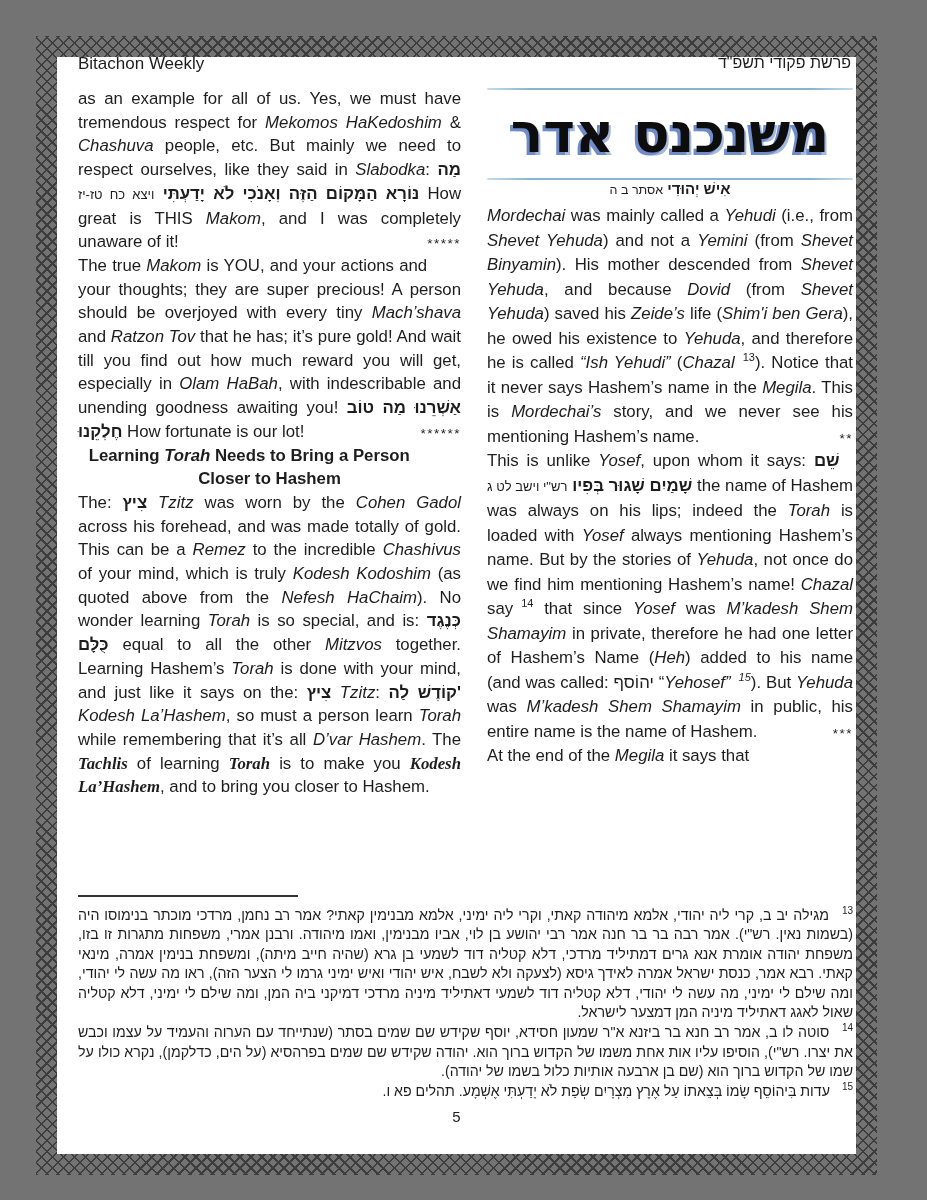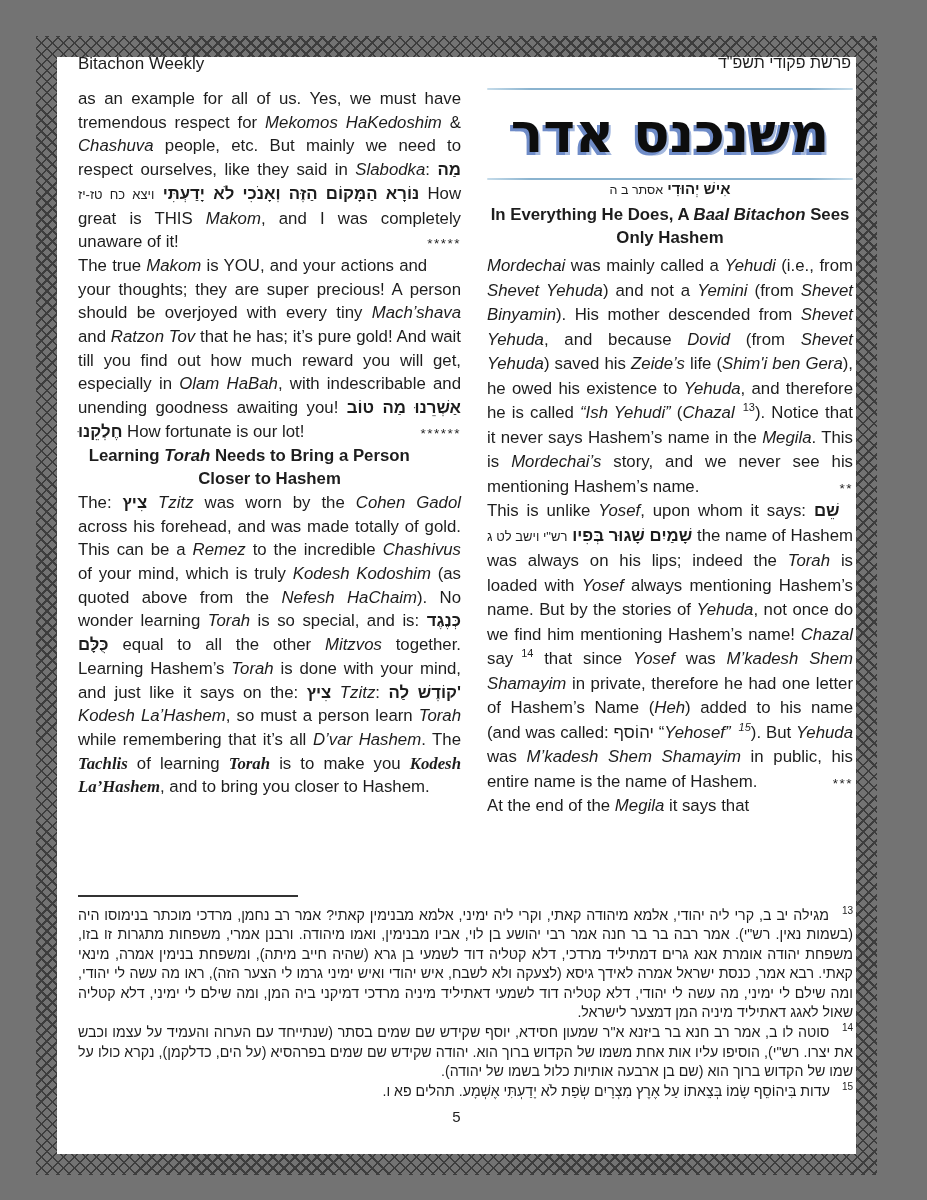--- a/index.html
+++ b/index.html
@@ -74,21 +74,20 @@
     <p><span>The true </span><span class="i">Makom</span><span> is YOU, and your actions and your thoughts; they are super precious! A person should be overjoyed with every tiny </span><span class="i">Mach’shava</span><span> and </span><span class="i">Ratzon Tov</span><span> that he has; it’s </span><span class="b">pure gold</span><span>! And wait till you find out how much reward you will get, especially in </span><span class="i">Olam HaBah</span><span>, with indescribable and unending goodness awaiting you! </span><span class="he">אַשְׁרֵנוּ מַה טוֹב חֶלְקֵנוּ</span><span> How fortunate is our lot!</span><span class="stars">******</span></p>
     <p class="col-heading"><span>Learning </span><span class="i">Torah</span><span> Needs to Bring a Person Closer to Hashem</span></p>
     <p><span>The: </span><span class="he">צִיץ</span><span> </span><span class="i">Tzitz</span><span> was worn by the </span><span class="i">Cohen Gadol</span><span> across his forehead, and was made totally of gold. This can be a </span><span class="i">Remez</span><span> to the incredible </span><span class="i">Chashivus</span><span> of your mind, which is truly </span><span class="i">Kodesh Kodoshim</span><span> (as quoted above from the </span><span class="i">Nefesh HaChaim</span><span>). No wonder learning </span><span class="i">Torah</span><span> is so special, and is: </span><span class="he">כְּנֶגֶד כֻּלָּם</span><span> equal to all the other </span><span class="i">Mitzvos</span><span> together. Learning Hashem’s </span><span class="i">Torah</span><span> is done with your mind, and just like it says on the: </span><span class="he">צִיץ</span><span> </span><span class="i">Tzitz</span><span>: </span><span class="he">קוֹדֶשׁ לַה'</span><span> </span><span class="i">Kodesh La’Hashem</span><span>, so must a person learn </span><span class="i">Torah</span><span> while remembering that it’s all </span><span class="i">D’var Hashem</span><span>. </span><span class="b">The </span><span class="bi">Tachlis</span><span class="b"> of learning </span><span class="bi">Torah</span><span class="b"> is to make you </span><span class="bi">Kodesh La’Hashem</span><span class="b">, and to bring you closer to Hashem.</span></p>
   </div>
 
   <div class="col col-right">
     <div class="rule rule1"></div>
     <div class="big-title">משנכנס אדר</div>
     <div class="rule rule2"></div>
     <div class="subtitle"><span class="he-b">אִישׁ יְהוּדִי</span><span> </span><span class="he-xs">אסתר ב ה</span></div>
-    <p class="col-heading"><span>In Everything He Does, A </span><span class="i">Baal Bitachon</span><span> Sees Only Hashem</span></p>
     <p class="body-start"><span class="i">Mordechai</span><span> was mainly called a </span><span class="i">Yehudi</span><span> (i.e., from </span><span class="i">Shevet Yehuda</span><span>) and not a </span><span class="i">Yemini</span><span> (from </span><span class="i">Shevet Binyamin</span><span>). His mother descended from </span><span class="i">Shevet Yehuda</span><span>, and because </span><span class="i">Dovid</span><span> (from </span><span class="i">Shevet Yehuda</span><span>) saved his </span><span class="i">Zeide’s</span><span> life (</span><span class="i">Shim'i ben Gera</span><span>), he owed his existence to </span><span class="i">Yehuda</span><span>, and therefore he is called </span><span class="i">“Ish Yehudi”</span><span> (</span><span class="i">Chazal</span><span class="sup">13</span><span>). Notice that it never says Hashem’s name in the </span><span class="i">Megila</span><span>. This is </span><span class="i">Mordechai’s</span><span> story, and we never see his mentioning Hashem’s name.</span><span class="stars">**</span></p>
     <p><span>This is unlike </span><span class="i">Yosef</span><span>, upon whom it says: </span><span class="he">שֵׁם שָׁמַיִם שָׁגוּר בְּפִיו</span><span> </span><span class="he-sm">רש"י וישב לט ג</span><span> the name of Hashem was always on his lips; indeed the </span><span class="i">Torah</span><span> is loaded with </span><span class="i">Yosef</span><span> always mentioning Hashem’s name. But by the stories of </span><span class="i">Yehuda</span><span>, not once do we find him mentioning Hashem’s name! </span><span class="i">Chazal</span><span> say</span><span class="sup">14</span><span> that since </span><span class="i">Yosef</span><span> was </span><span class="i">M’kadesh Shem Shamayim</span><span> in private, therefore he had one letter of Hashem’s Name (</span><span class="i">Heh</span><span>) added to his name (and was called: </span><span>יהוֹסף</span><span> “</span><span class="i">Yehosef</span><span class="i">”</span><span class="sup i">15</span><span>). But </span><span class="i">Yehuda</span><span> was </span><span class="i">M’kadesh Shem Shamayim</span><span> in public, his entire name is the name of Hashem.</span><span class="stars">***</span></p>
     <p><span>At the end of the </span><span class="i">Megila</span><span> it says that</span></p>
   </div>
 
   <div class="footnotes">
     <div class="fn-sep"></div>
     <p class="fn"><span class="sup">13</span><span> מגילה יב ב, קרי ליה יהודי, אלמא מיהודה קאתי, וקרי ליה ימיני, אלמא מבנימין קאתי? אמר רב נחמן, מרדכי מוכתר בנימוסו היה (בשמות נאין. רש"י). אמר רבה בר בר חנה אמר רבי יהושע בן לוי, </span><span class="b">אביו מבנימין, ואמו מיהודה</span><span>. ורבנן אמרי, משפחות מתגרות זו בזו, משפחת יהודה אומרת </span><span class="b">אנא גרים דמתיליד מרדכי, דלא קטליה דוד לשמעי בן גרא</span><span> (שהיה חייב מיתה), ומשפחת בנימין אמרה, מינאי קאתי. רבא אמר, כנסת ישראל אמרה לאידך גיסא (לצעקה ולא לשבח, איש יהודי ואיש ימיני גרמו לי הצער הזה), ראו מה עשה לי יהודי, ומה שילם לי ימיני, מה עשה לי יהודי, דלא קטליה דוד לשמעי דאתיליד מיניה מרדכי דמיקני ביה המן, ומה שילם לי ימיני, דלא קטליה שאול לאגג דאתיליד מיניה המן דמצער לישראל.</span></p>
     <p class="fn"><span class="sup">14</span><span> סוטה לו ב, אמר רב חנא בר ביזנא א"ר שמעון חסידא, יוסף שקידש שם שמים בסתר (שנתייחד עם הערוה והעמיד על עצמו וכבש את יצרו. רש"י), הוסיפו עליו אות אחת משמו של הקדוש ברוך הוא. יהודה שקידש שם שמים בפרהסיא (על הים, כדלקמן), נקרא כולו על שמו של הקדוש ברוך הוא (שם בן ארבעה אותיות כלול בשמו של יהודה).</span></p>
     <p class="fn"><span class="sup">15</span><span> עדות </span><span class="b">בִּיהוֹסֵף</span><span> שָׂמוֹ בְּצֵאתוֹ עַל אֶרֶץ מִצְרָיִם שְׂפַת לֹא יָדַעְתִּי אֶשְׁמָע. תהלים פא ו.</span></p>

